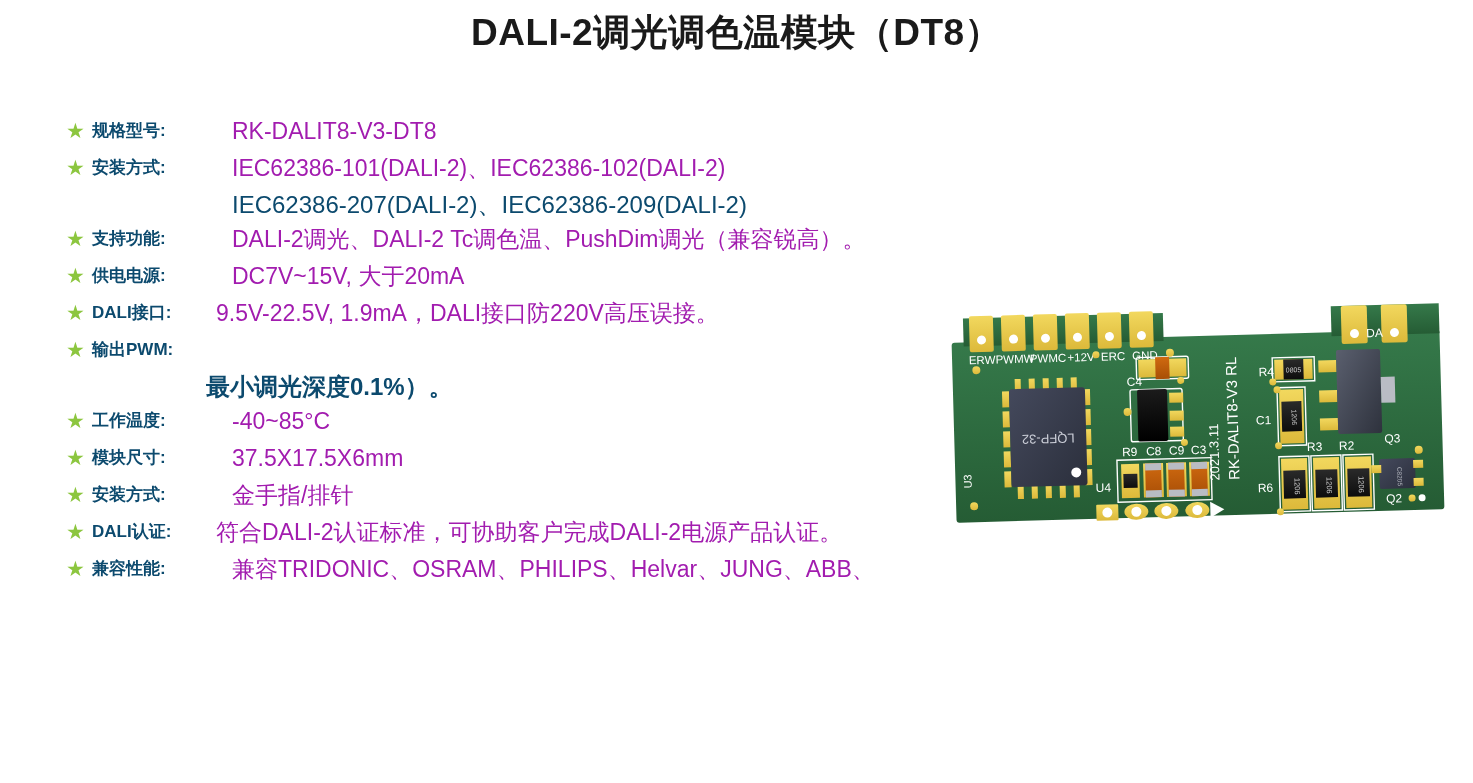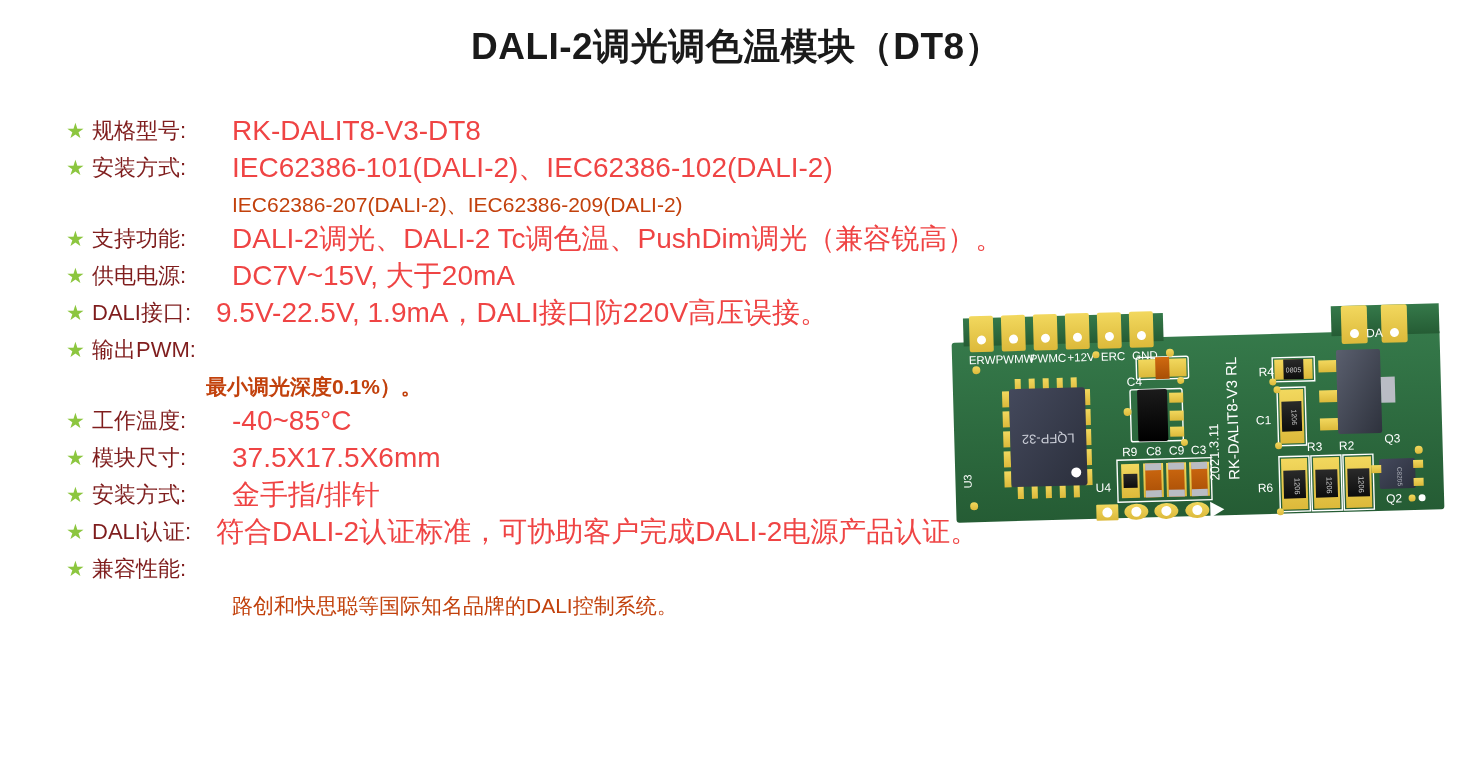--- a/index.html
+++ b/index.html
@@ -7,21 +7,21 @@
   body{
     width:1473px;height:783px;
     background:#ffffff;
     font-family:"Liberation Sans","DejaVu Sans",sans-serif;
     color:#231f20;
     overflow:hidden;
     position:relative;
   }
   
   .page-title{
-    position:absolute;left:0;top:22px;width:1473px;
+    position:absolute;left:0;top:8px;width:1473px;
     text-align:center;
     font-size:37px;font-weight:bold;letter-spacing:0.5px;
     color:#1a1a1a;
     white-space:nowrap;
   }
 
   
   .spec-list{
     position:absolute;left:66px;top:114px;width:1000px;
   }
@@ -30,39 +30,39 @@
     margin-bottom:3px;
   }
   .star{
     width:26px;min-width:26px;
     font-size:21px;line-height:34px;
     color:#8cc63f;
     text-align:left;
   }
   .spec-label{
     width:140px;min-width:140px;
-    font-size:22px;font-weight:normal;line-height:34px;
-    color:#7f1d1d;
+    font-size:17px;font-weight:bold;line-height:34px;
+    color:#0c4a6e;
     white-space:nowrap;
   }
   .spec-value{
-    font-size:28px;line-height:34px;
-    color:#ef4444;
+    font-size:23px;line-height:34px;
+    color:#a21caf;
     white-space:nowrap;
   }
   
   .row-tight .spec-label{width:124px;min-width:124px;}
   .row-tight .spec-value{margin-left:0;}
   .row-normal .spec-value{margin-left:0;}
 
   
   .cont{
     margin-left:166px;
-    font-size:21px;line-height:34px;
-    color:#c2410c;white-space:nowrap;
+    font-size:24px;line-height:34px;
+    color:#0c4a6e;white-space:nowrap;
   }
   .cont-tight{margin-left:140px;font-weight:bold;}
 
   
   .pcb-wrap{
     position:absolute;left:948px;top:296px;
     width:500px;height:260px;
   }
   .pcb{
     position:absolute;left:0;top:0;
@@ -135,22 +135,22 @@
 
   <div class="spec-row row-tight">
     <span class="star">★</span>
     <span class="spec-label">DALI认证:</span>
     <span class="spec-value">符合DALI-2认证标准，可协助客户完成DALI-2电源产品认证。</span>
   </div>
 
   <div class="spec-row row-normal">
     <span class="star">★</span>
     <span class="spec-label">兼容性能:</span>
-  </div>
-  <div class="cont">路创和快思聪等国际知名品牌的DALI控制系统。</div>
+    <span class="spec-value">兼容TRIDONIC、OSRAM、PHILIPS、Helvar、JUNG、ABB、</span>
+  </div>
 
 </div>
 
 <div class="pcb-wrap">
   <svg class="pcb" viewBox="0 0 500 260">
     <defs>
       <linearGradient id="gGreen" x1="0" y1="0" x2="0" y2="1">
         <stop offset="0" stop-color="#35794a"></stop>
         <stop offset="1" stop-color="#255c34"></stop>
       </linearGradient>

